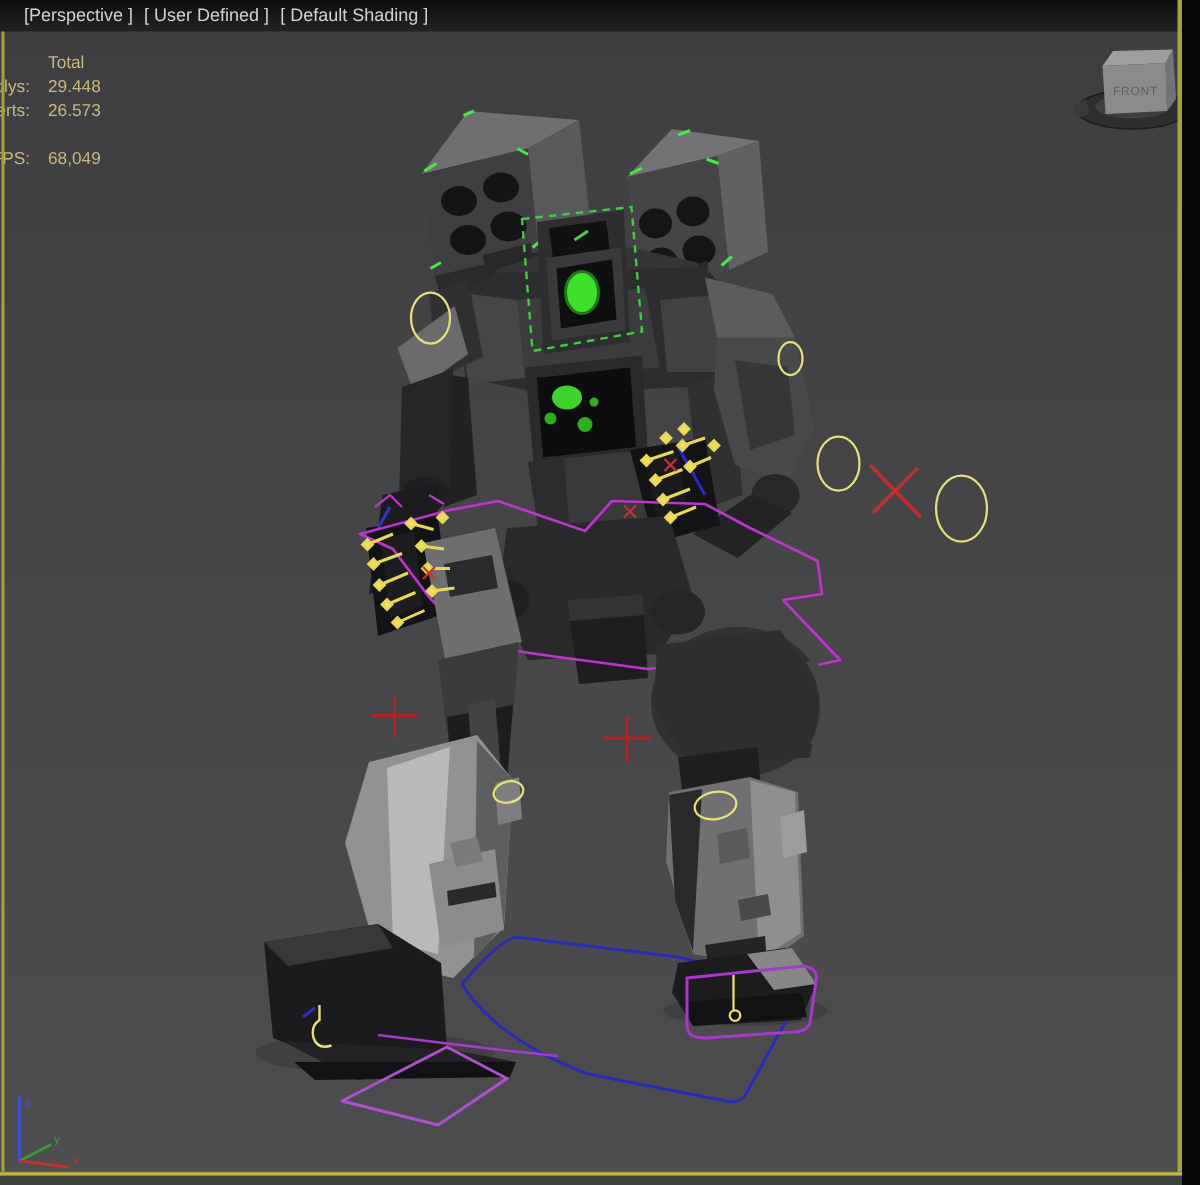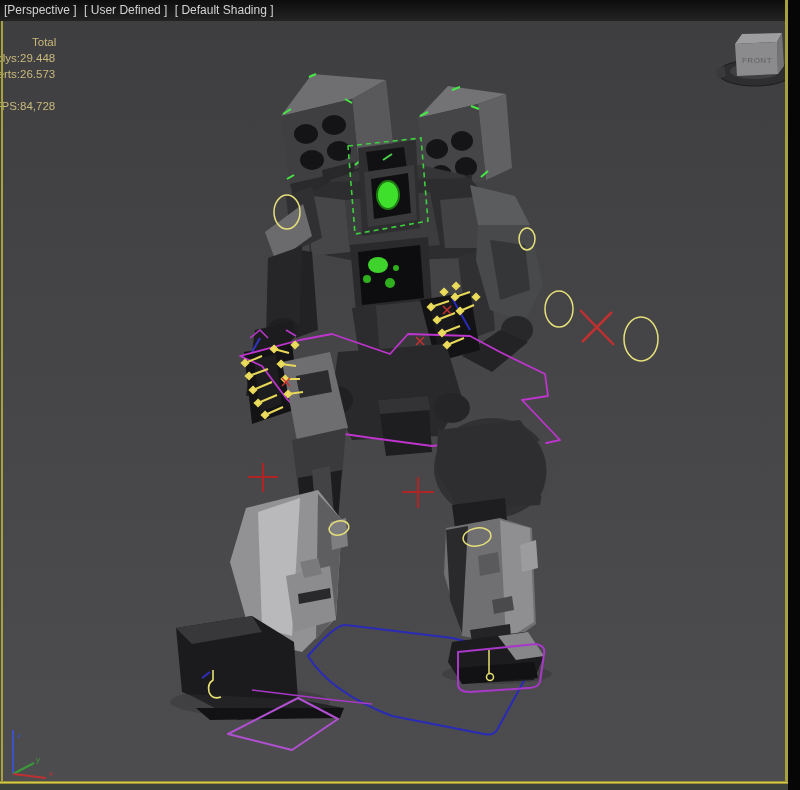--- a/index.html
+++ b/index.html
@@ -7,34 +7,34 @@
     width:800px;height:790px;position:relative;overflow:hidden;
     background:#0a0a0a;
     font-family:"Liberation Sans", sans-serif;
   }
   #stage{position:absolute;left:0;top:0;width:800px;height:790px;}
   
   .label-strip{
     position:absolute;left:0;top:0;width:800px;height:21px;
     background:linear-gradient(#0d0d0d,#232323);
     color:#d2d2d2;font-size:12px;line-height:21px;
-    padding-left:4px;box-sizing:border-box;white-space:nowrap;
+    padding-left:16px;box-sizing:border-box;white-space:nowrap;
     z-index:5;
   }
   .label-strip span{margin-right:4px;cursor:default;}
   
   .stats{
     position:absolute;left:-38px;top:34px;z-index:6;
     color:#c9b97c;font-size:11.5px;line-height:16px;white-space:nowrap;
   }
   .stats .hdr{margin-left:70px;display:block;}
   .stats .row{display:block;}
   .stats .row.gap{margin-top:16px;}
   .stats .lbl{display:inline-block;width:58px;text-align:right;}
-  .stats .val{display:inline-block;margin-left:0;}
+  .stats .val{display:inline-block;margin-left:12px;}
   
   .vb{position:absolute;background:#a8a23c;z-index:7;}
   .vb-left{left:1px;top:21px;width:2px;height:761px;}
   .vb-right{left:785px;top:0;width:3px;height:783px;}
   .vb-bottom{left:0;top:781px;width:788px;height:3px;background:linear-gradient(#7a762c,#d8c948,#7a762c);}
   .edge-right{position:absolute;left:788px;top:0;width:12px;height:790px;background:#060606;z-index:6;}
   .edge-bottom{position:absolute;left:0;top:784px;width:788px;height:6px;background:#3d423c;z-index:6;}
   svg text{font-family:"Liberation Sans", sans-serif;}
 </style>
 </head>
@@ -48,21 +48,21 @@
 
 <div class="stats">
   <span class="hdr">Total</span>
   <span class="row">
     <span class="lbl">Polys:</span><span class="val">29.448</span>
   </span>
   <span class="row">
     <span class="lbl">Verts:</span><span class="val">26.573</span>
   </span>
   <span class="row gap">
-    <span class="lbl">FPS:</span><span class="val">84,728</span>
+    <span class="lbl">FPS:</span><span class="val">68,049</span>
   </span>
 </div>
 
 <svg id="stage" viewBox="0 0 800 790">
   <defs>
     <linearGradient id="bgGrad" x1="0" y1="0" x2="0" y2="1">
       <stop offset="0" stop-color="#3e3e40"></stop>
       <stop offset="0.55" stop-color="#474749"></stop>
       <stop offset="1" stop-color="#4d4d4f"></stop>
     </linearGradient>

